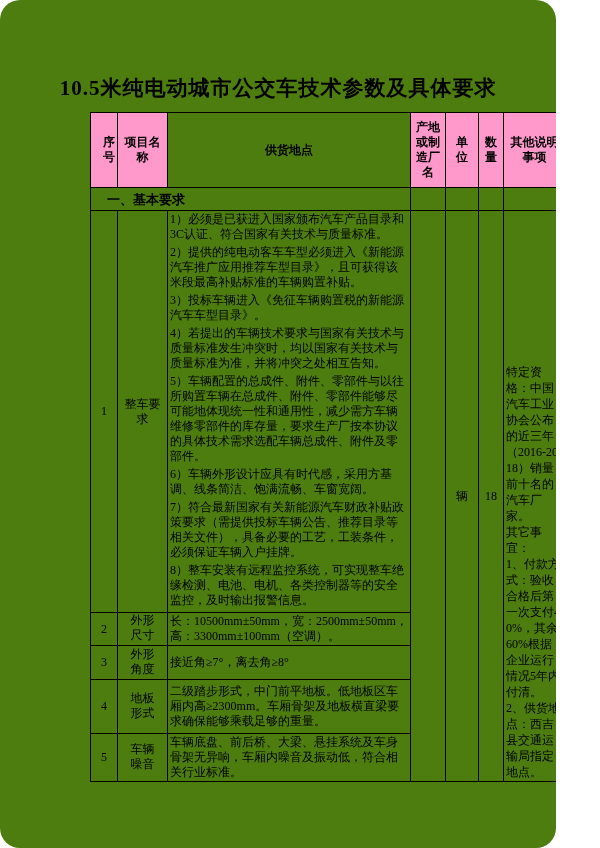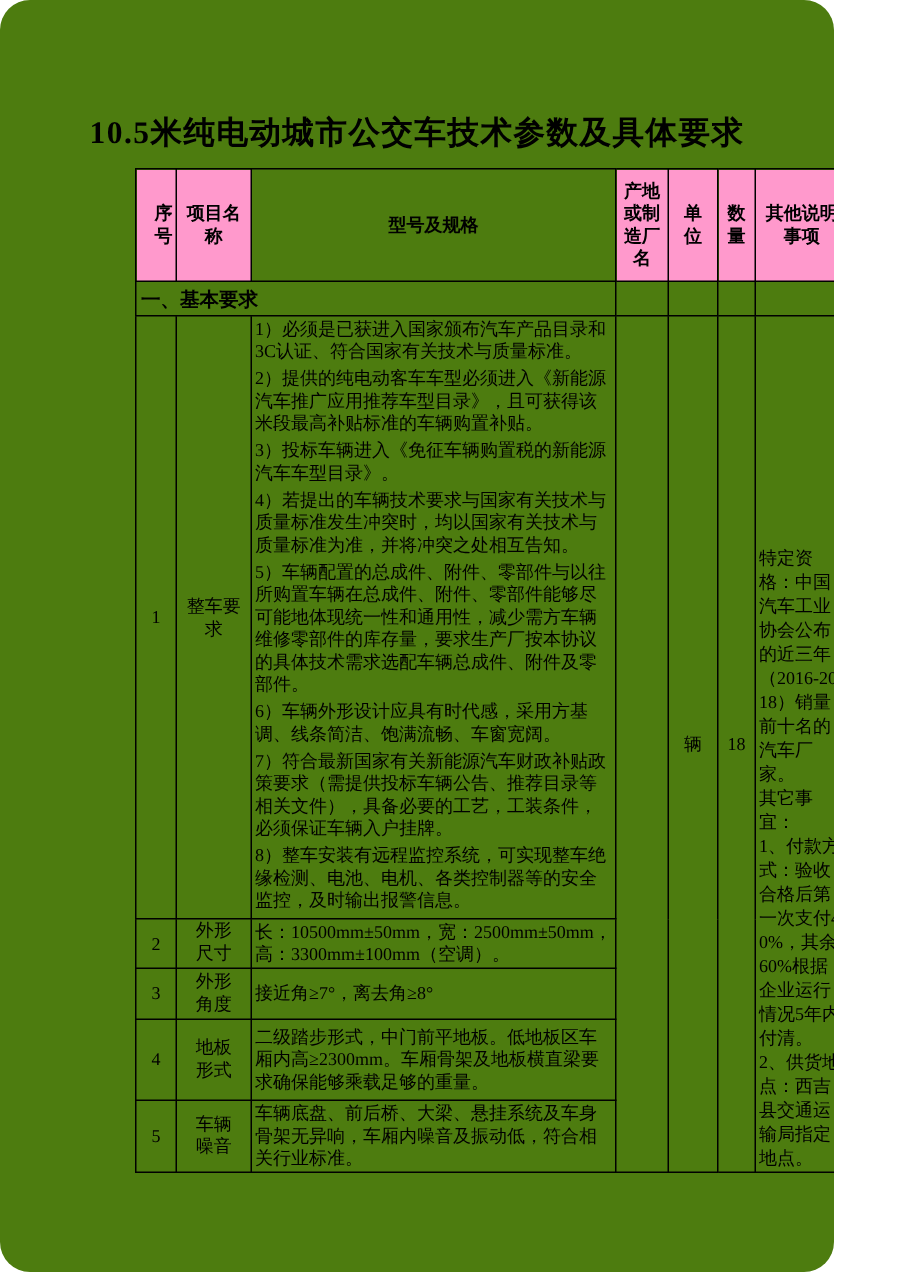--- a/index.html
+++ b/index.html
@@ -16,21 +16,21 @@
   .pre { white-space:pre-line;font-family:Liberation Mono, monospace; }
   .r-head { height:75px; }
   .r-sec  { height:23px; }
   .r1 { height:392px; }
   .r2 { height:32px; }
   .r3 { height:34px; }
   .r4 { height:54px; }
   .r5 { height:44px; }
   .spec-cell { vertical-align:top; }
   .spec-cell p { margin:0 0 3px 0; line-height:15px; }
-  .section-cell { font-size:13px; font-weight:bold; padding-left:3px; }
+  .section-cell { font-size:13px; font-weight:bold; padding-left:16px; }
   .notes-cell { vertical-align:bottom; line-height:16px; }
   .notes-cell p { margin:0; line-height:16px; }
   .unitqty { text-align:center; font-size:12px; }
 </style>
 </head>
 <body>
 
 <div class="page">
 
   <h1 class="title">10.5米纯电动城市公交车技术参数及具体要求</h1>
@@ -44,21 +44,21 @@
         <col style="width:33px">
         <col style="width:25px">
       <col style="width:62px">
     </colgroup>
 
     <tbody>
         <tr class="r-head">
       <th style="background-color: rgb(255, 153, 204); padding-left: 12px;">序号</th>
       <th style="background-color: rgb(255, 153, 204);">项目名
 称</th>
-      <th>型号及规格</th>
+      <th>供货地点</th>
       <th style="background-color: rgb(255, 153, 204);">产地
 或制
 造厂
 名</th>
       <th style="background-color: rgb(255, 153, 204);">单
 位</th>
       <th style="background-color: rgb(255, 153, 204);">数
 量</th>
       <th style="background-color: rgb(255, 153, 204); margin-left: 36px;">其他说明
 事项</th>

